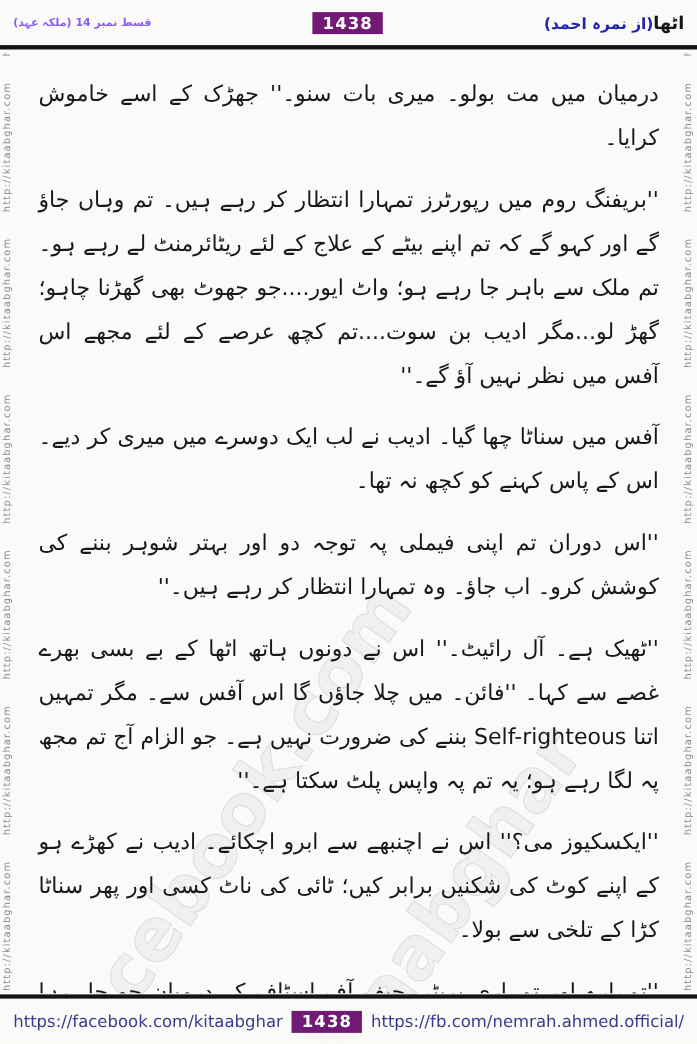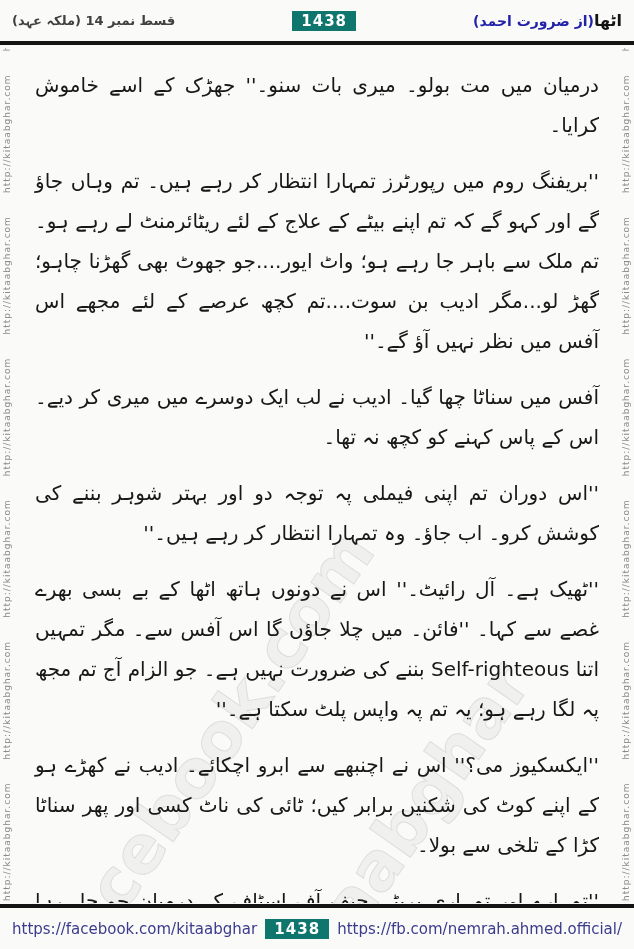--- a/index.html
+++ b/index.html
@@ -19,26 +19,26 @@
   .header{
     position:absolute;top:0;left:0;right:0;height:41px;
     display:flex;align-items:center;justify-content:space-between;
     padding:0 12px;box-sizing:border-box;
     background:#fafaf8;z-index:5;
   }
   .header-rule{
     position:absolute;top:41px;left:0;right:0;height:4px;
     background:#141414;z-index:5;
   }
-  .hdr-left{font-size:13px;font-weight:bold;color:#404040;direction:rtl;}
+  .hdr-left{font-size:10px;font-weight:bold;color:#8b5cf6;direction:rtl;}
   .hdr-right{font-size:16px;font-weight:bold;direction:rtl;}
   .hdr-right .t{color:#141414;}
   .hdr-right .a{font-size:14px;}
   .badge{
-    background:#0f766e;color:#ffffff;
+    background:#701a75;color:#ffffff;
     font-weight:bold;font-size:15px;
     padding:1px 9px;letter-spacing:1px;
   }
 
   
   .side{
     position:absolute;top:48px;bottom:48px;width:15px;
     overflow:hidden;z-index:4;
     display:flex;justify-content:center;
   }
@@ -102,21 +102,21 @@
 </style>
 </head>
 <body>
 
 <div class="page">
 
   <div class="header">
     <div class="hdr-left">قسط نمبر 14 (ملکہ عہد)</div>
     <div class="badge">1438</div>
     <div class="hdr-right">
-      <span class="t">اٹھا</span><span class="a" style="color: rgb(34, 34, 170);">(از ضرورت احمد)</span>
+      <span class="t">اٹھا</span><span class="a" style="color: rgb(34, 34, 170);">(از نمرہ احمد)</span>
     </div>
   </div>
   <div class="header-rule"></div>
 
   <div class="watermark">
     <span class="wm-diag wm-1">facebook.com</span>
     <span class="wm-diag wm-2">kitaabghar</span>
   </div>
 
   <div class="side left">

